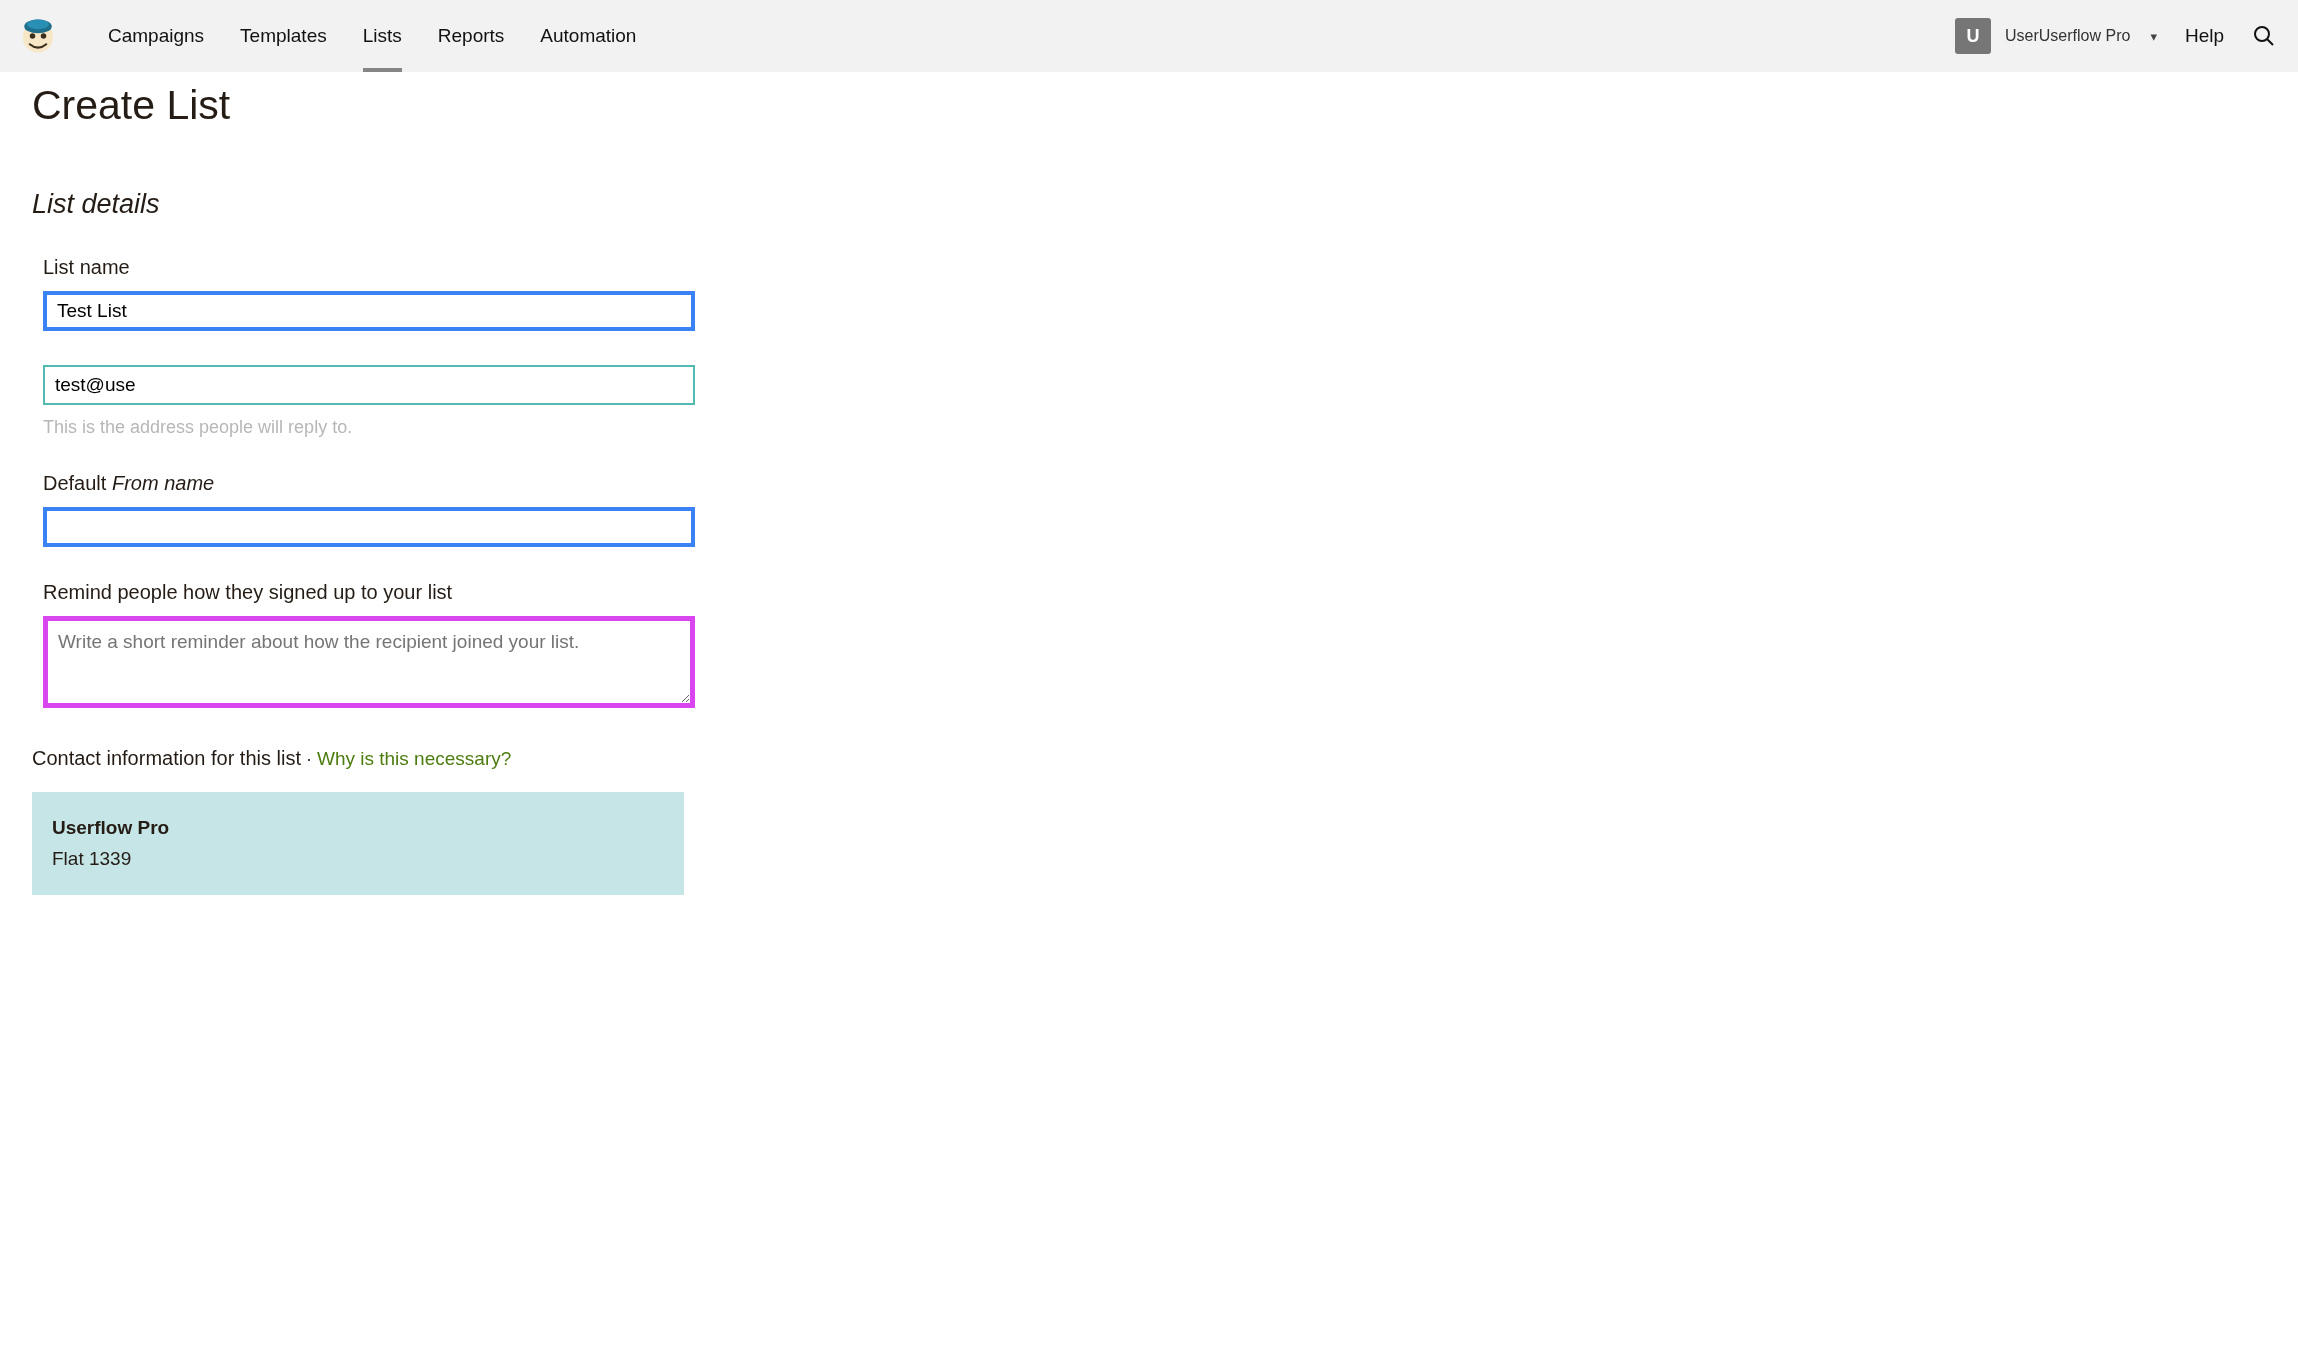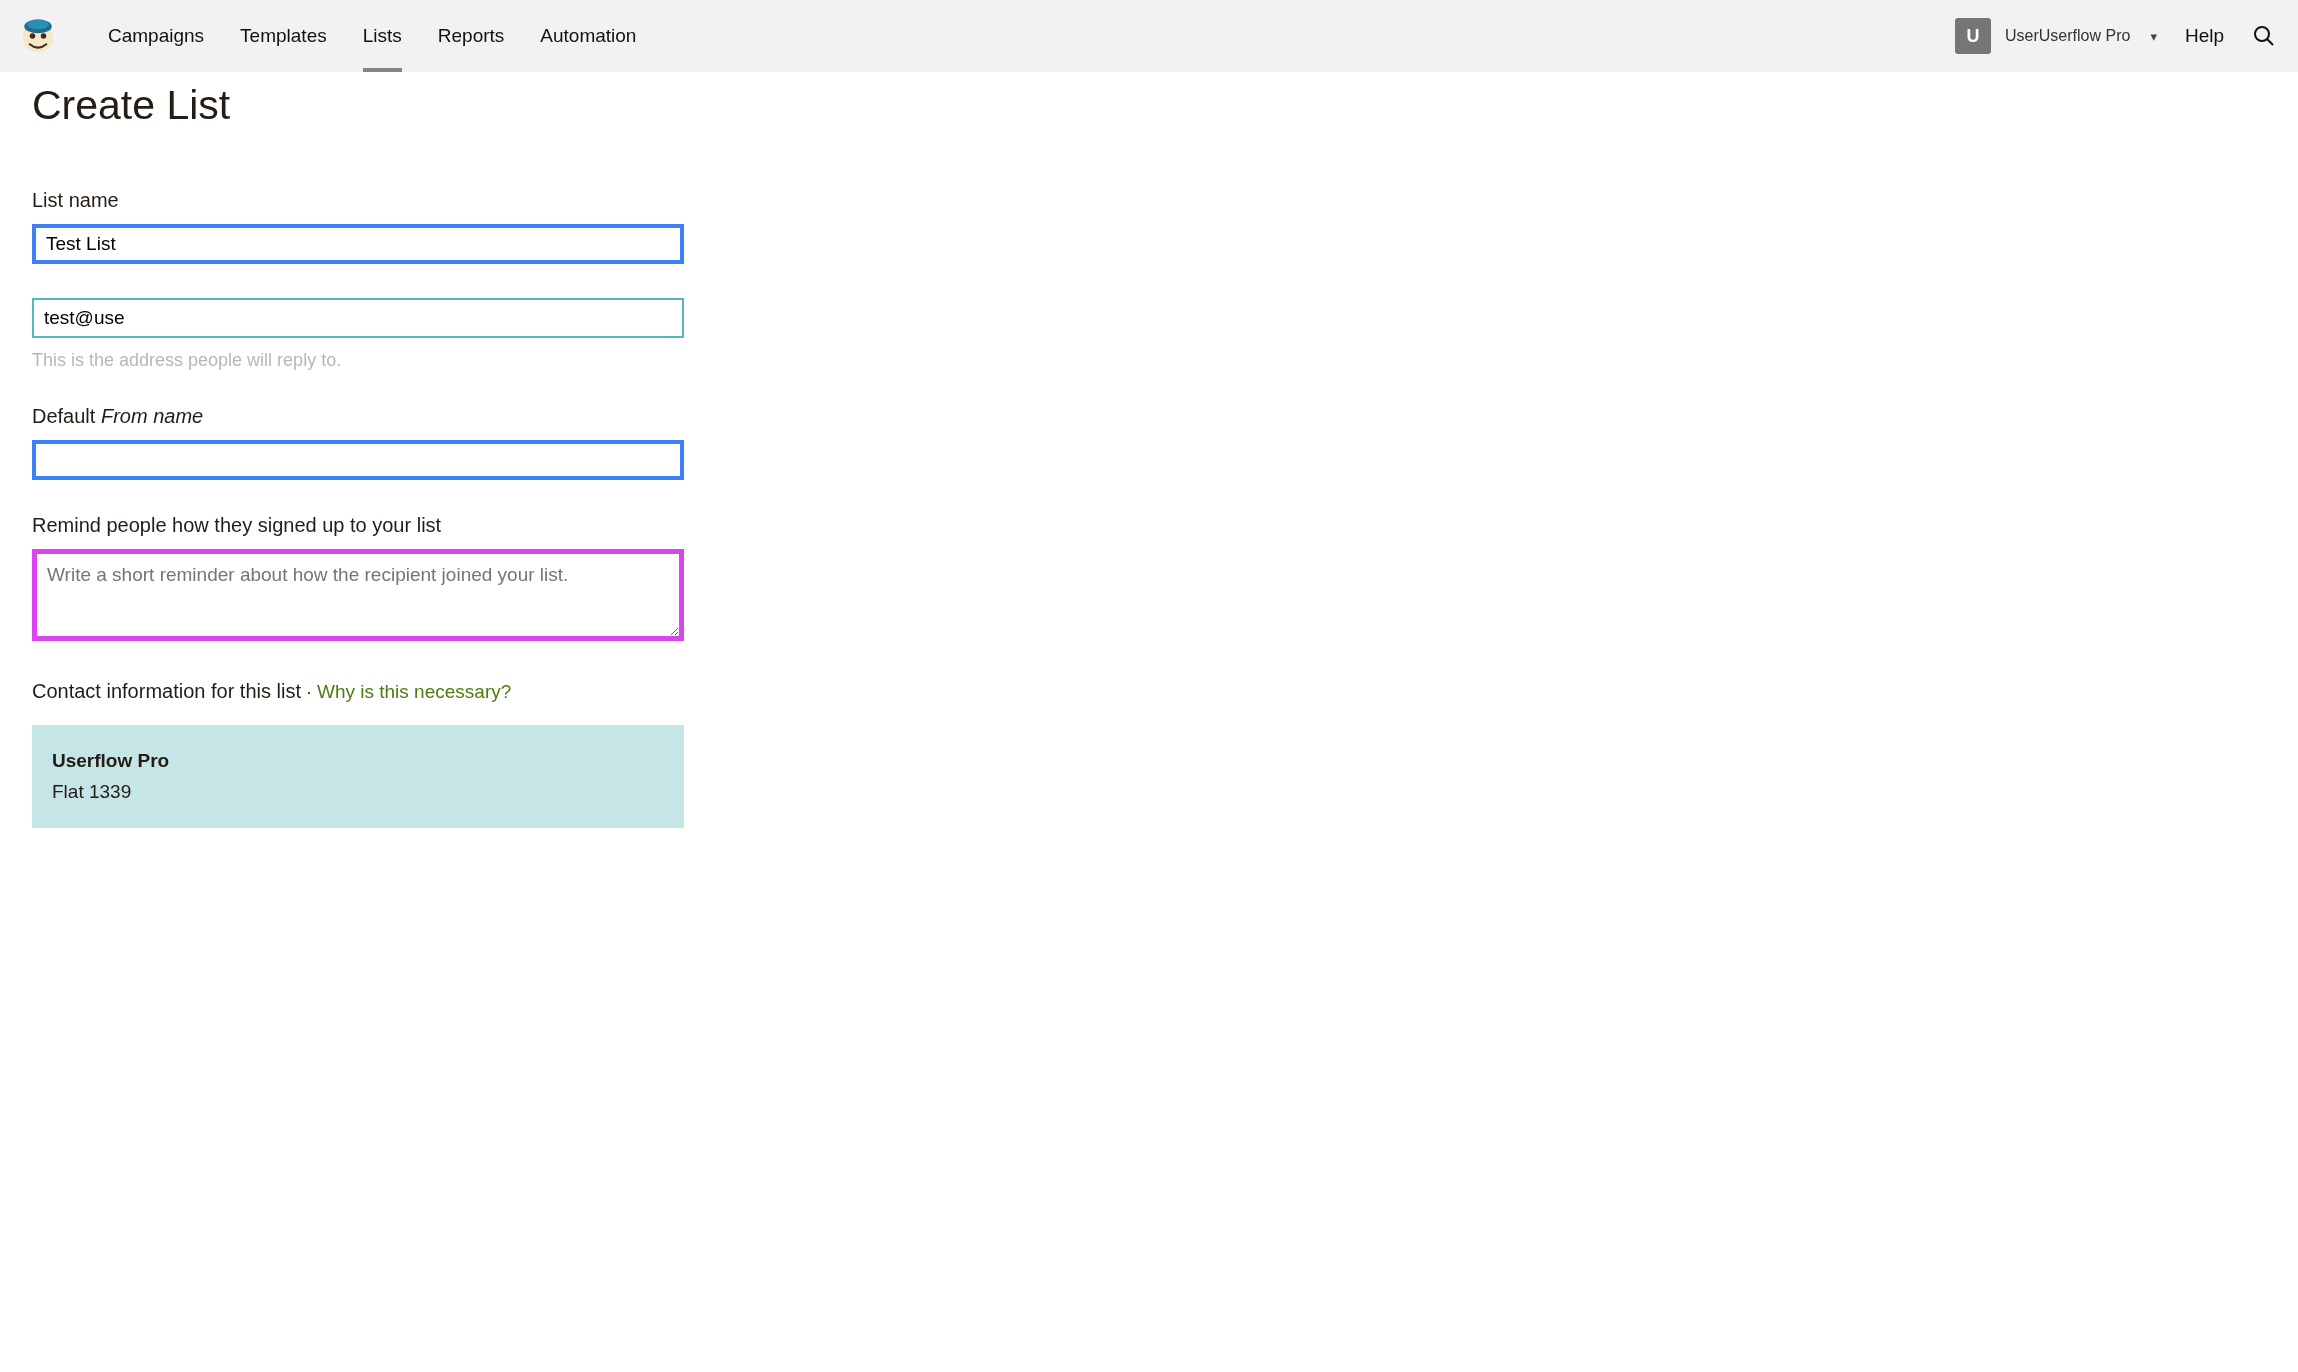--- a/index.html
+++ b/index.html
@@ -97,20 +97,21 @@
   }
   h2.section-title {
     font-size: 27px;
     font-style: italic;
     font-weight: 500;
     margin-bottom: 36px;
   }
   .field {
     margin-bottom: 34px;
     max-width: 652px;
+    margin-left: 11px;
   }
   .field-label {
     font-size: 20px;
     font-weight: 500;
     margin-bottom: 12px;
     display: block;
     color: #241c15;
   }
   .field-label .italic { font-style: italic; font-weight: 500; }
   .text-input {
@@ -199,20 +200,21 @@
       <svg viewBox="0 0 24 24" fill="none" stroke="currentColor" stroke-width="2">
         <circle cx="10" cy="10" r="7"></circle>
         <line x1="21" y1="21" x2="15" y2="15"></line>
       </svg>
     </div>
   </div>
 </div>
 
 <div class="page">
   <h1 class="page-title">Create List</h1>
+  <h2 class="section-title">List details</h2>
 
   <div class="field">
     <label class="field-label">List name</label>
     <input class="text-input" type="text" value="Test List" style="">
   </div>
 
   <div class="field">
     <input class="text-input focused" type="text" value="test@use" style="">
     <div class="helper">This is the address people will reply to.</div>
   </div>

